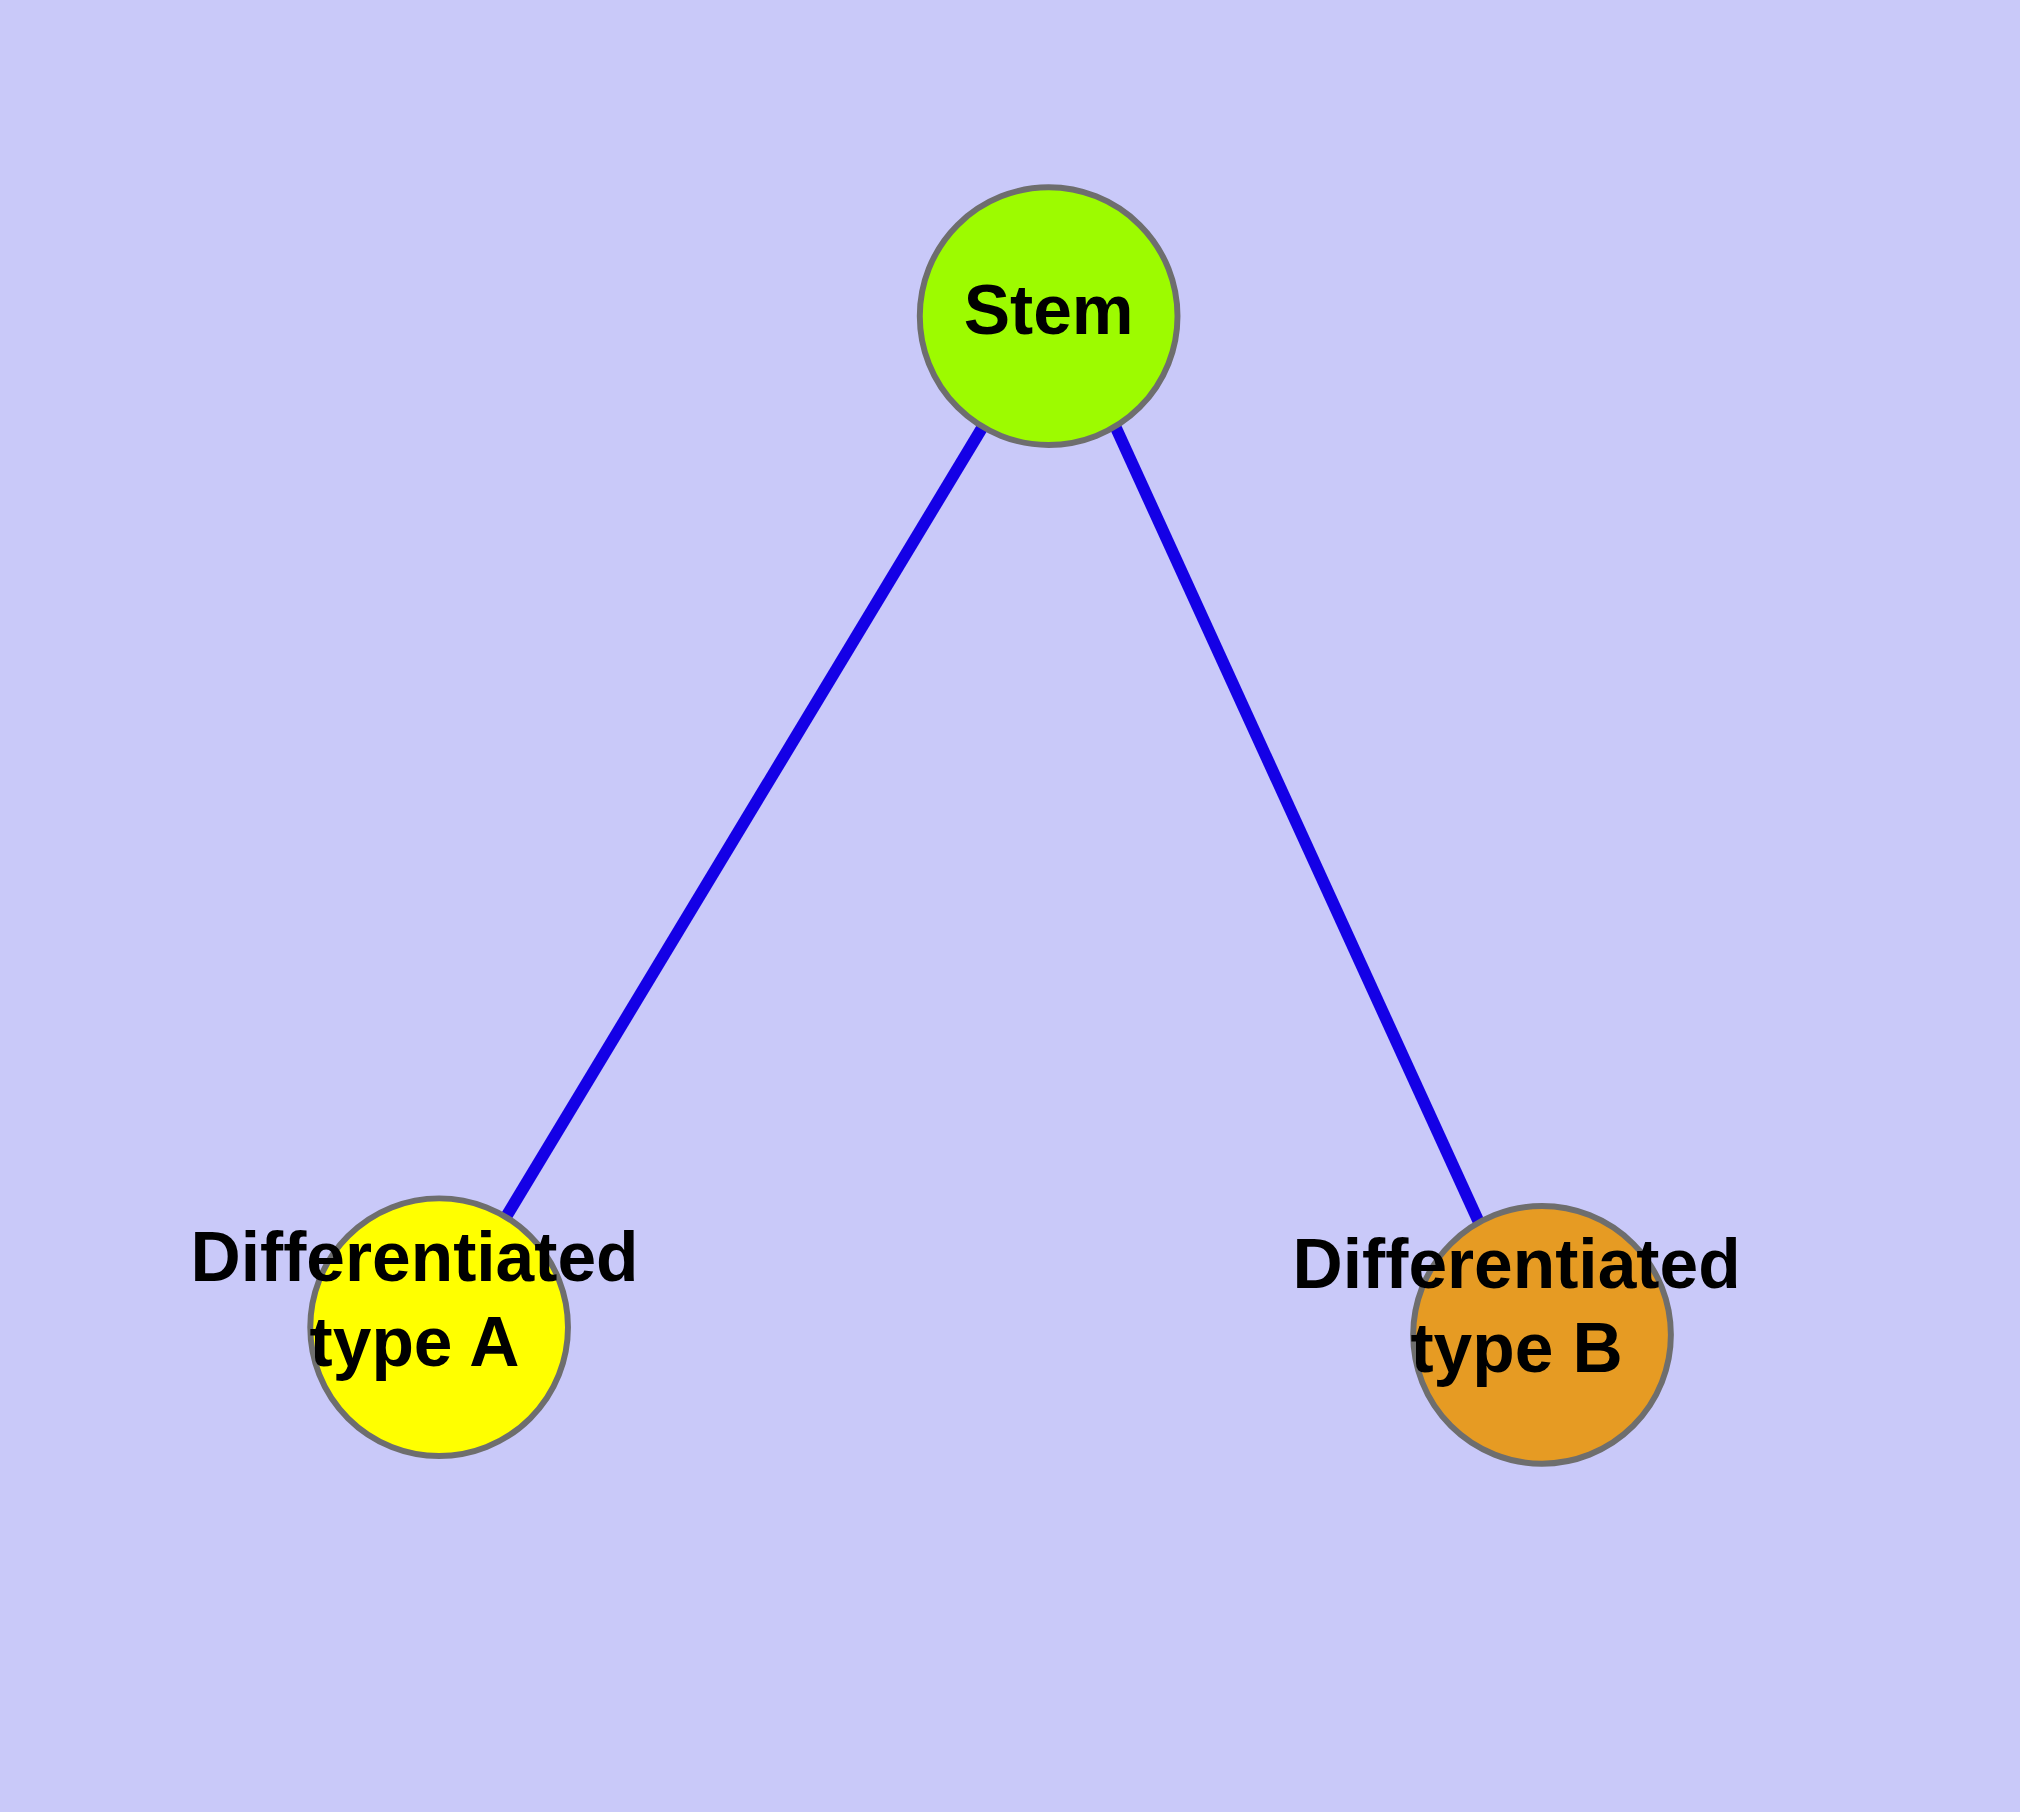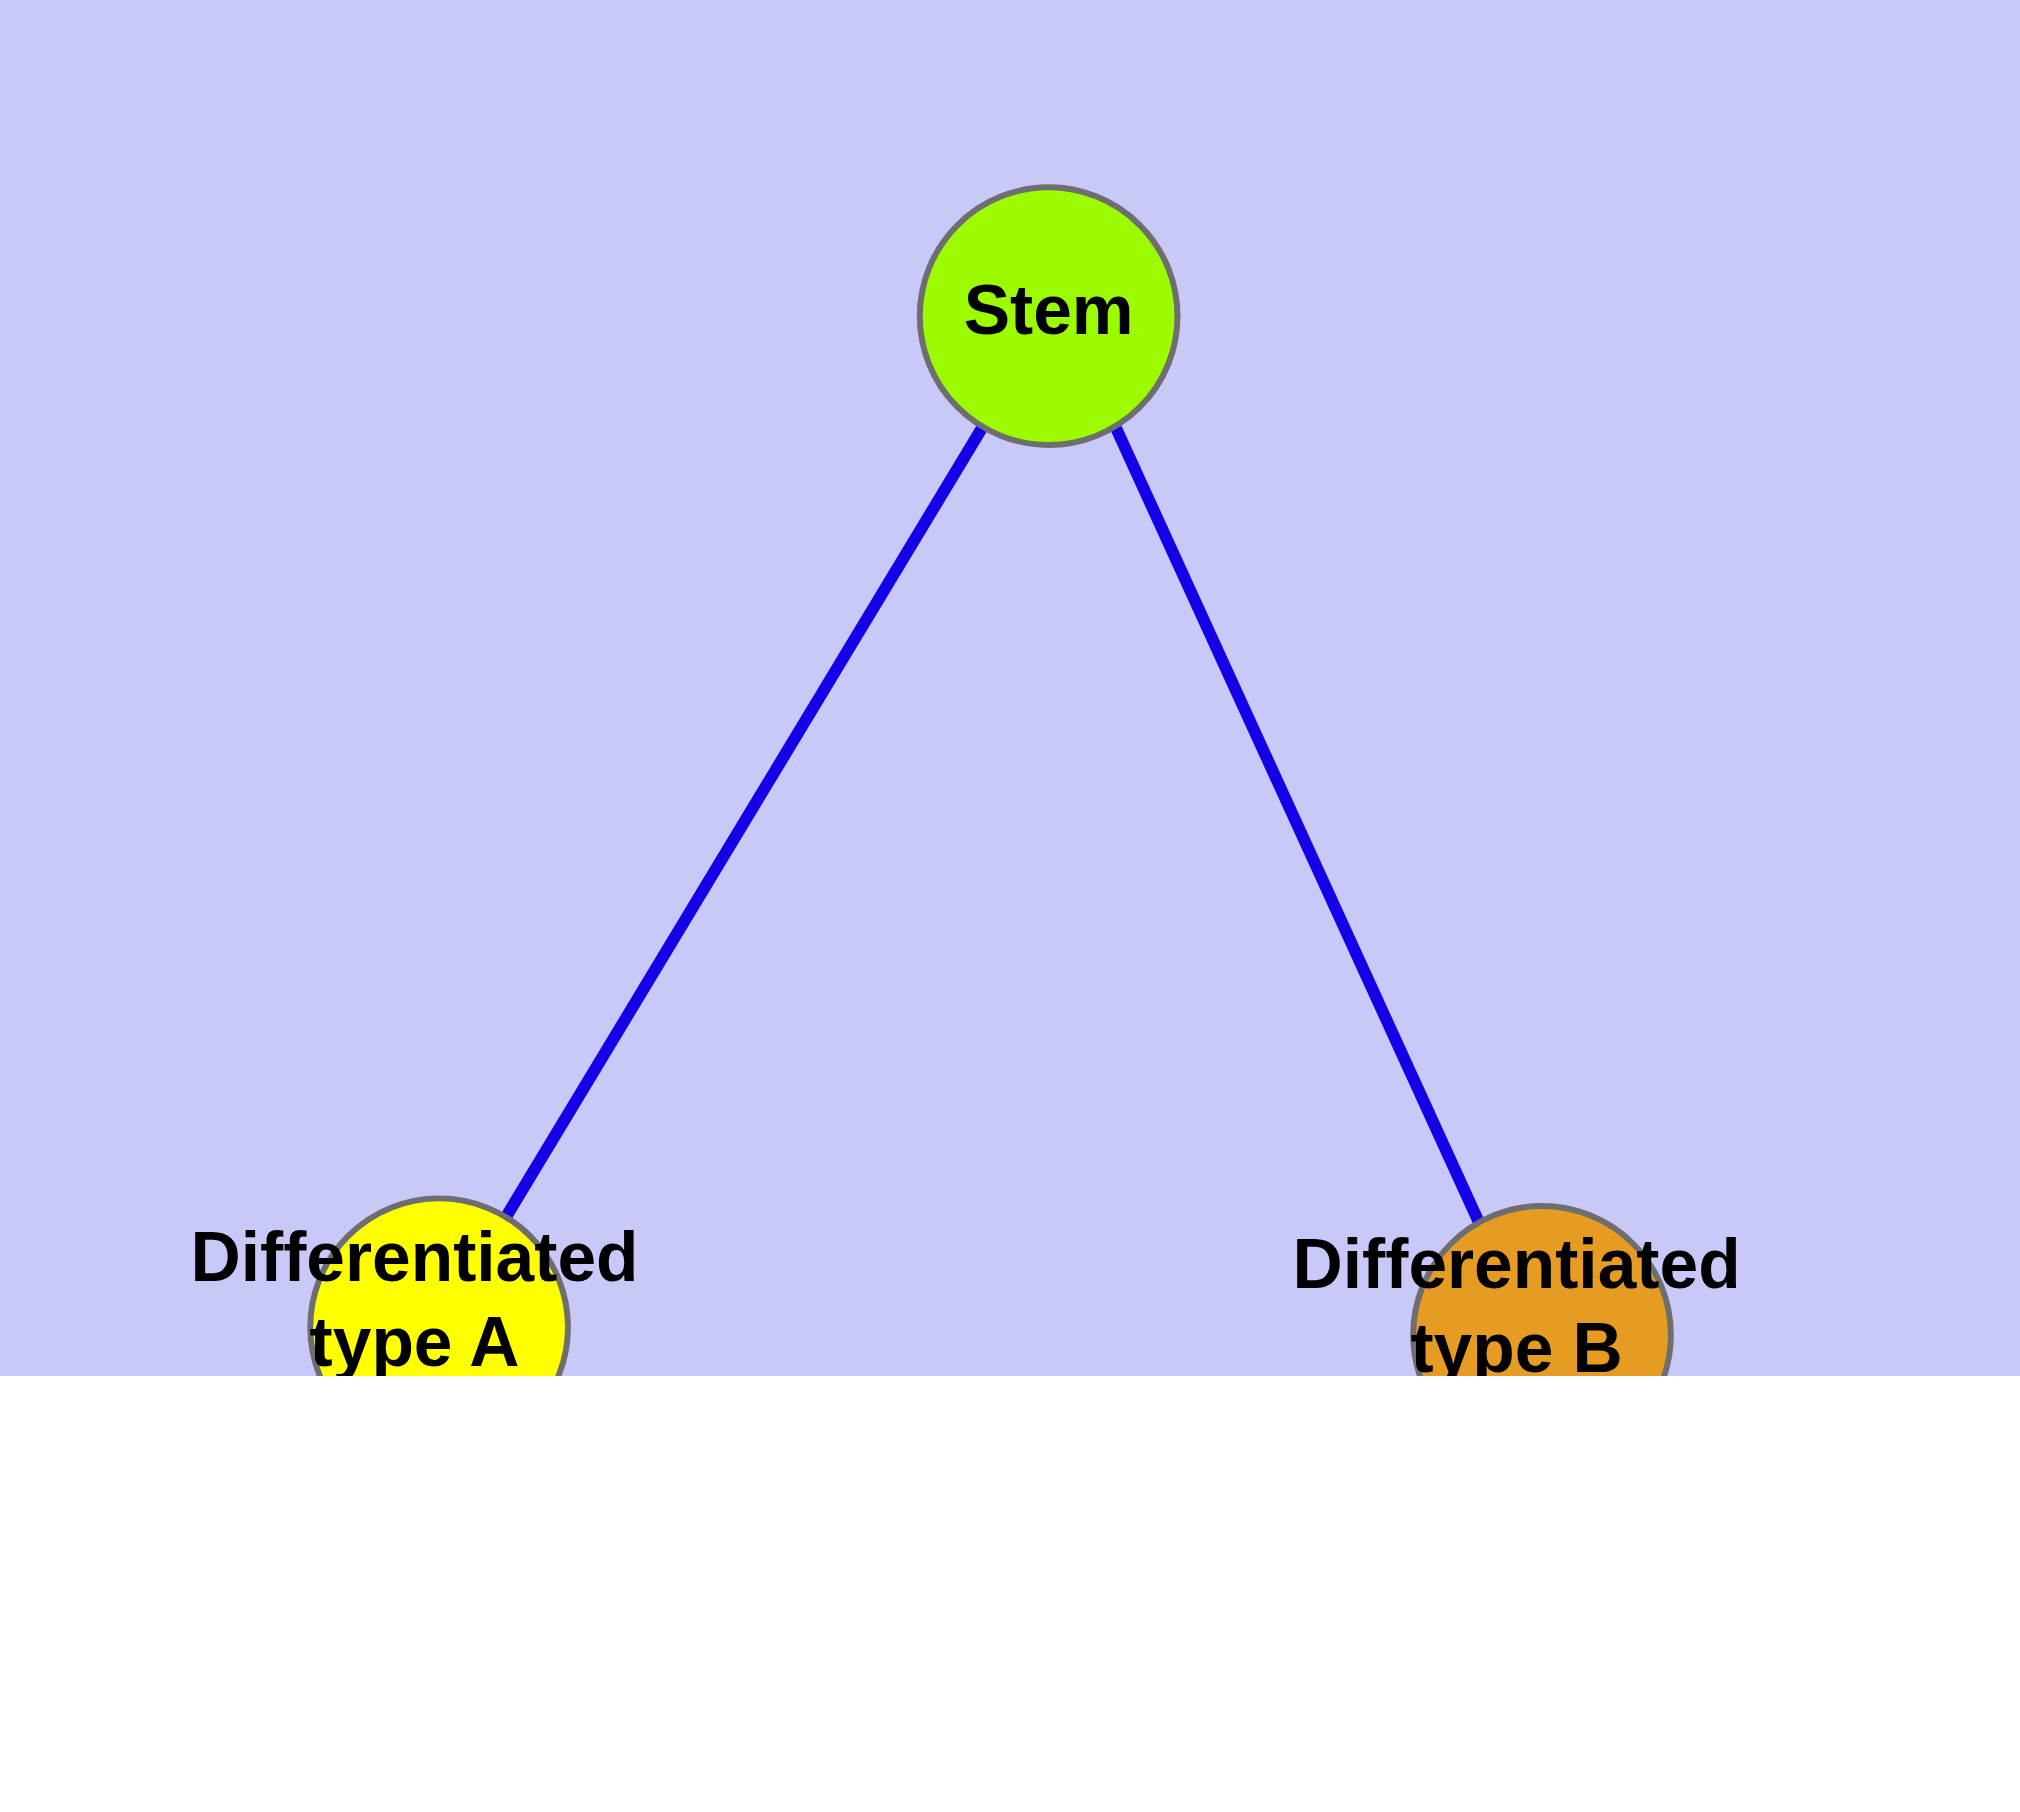--- a/index.html
+++ b/index.html
@@ -27,21 +27,21 @@
     font-weight: bold;
     fill: #000000;
     text-anchor: middle;
     dominant-baseline: middle;
     white-space: pre;
   }
 </style>
 </head>
 <body>
 
-<div id="canvas" style="width: 2021px; height: 1376px;">
+<div id="canvas" style="width: 2021px; height: 1812px;">
   <svg id="graph-svg" viewBox="0 0 2384 2138" preserveAspectRatio="none" xmlns="http://www.w3.org/2000/svg">
 
     <rect id="plot-bg" x="0" y="0" width="2338" height="2138" fill="#c9c9f9"></rect>
       <rect x="2338" y="0" width="46" height="2138" fill="#c9c9f9"></rect>
 
     <g id="edges-layer">
         <line x1="1159" y1="504" x2="598" y2="1434" stroke="#1400e6" stroke-width="14" stroke-linecap="butt"></line>
         <line x1="1316" y1="504" x2="1744" y2="1441" stroke="#1400e6" stroke-width="14" stroke-linecap="butt"></line>
       </g>
 

